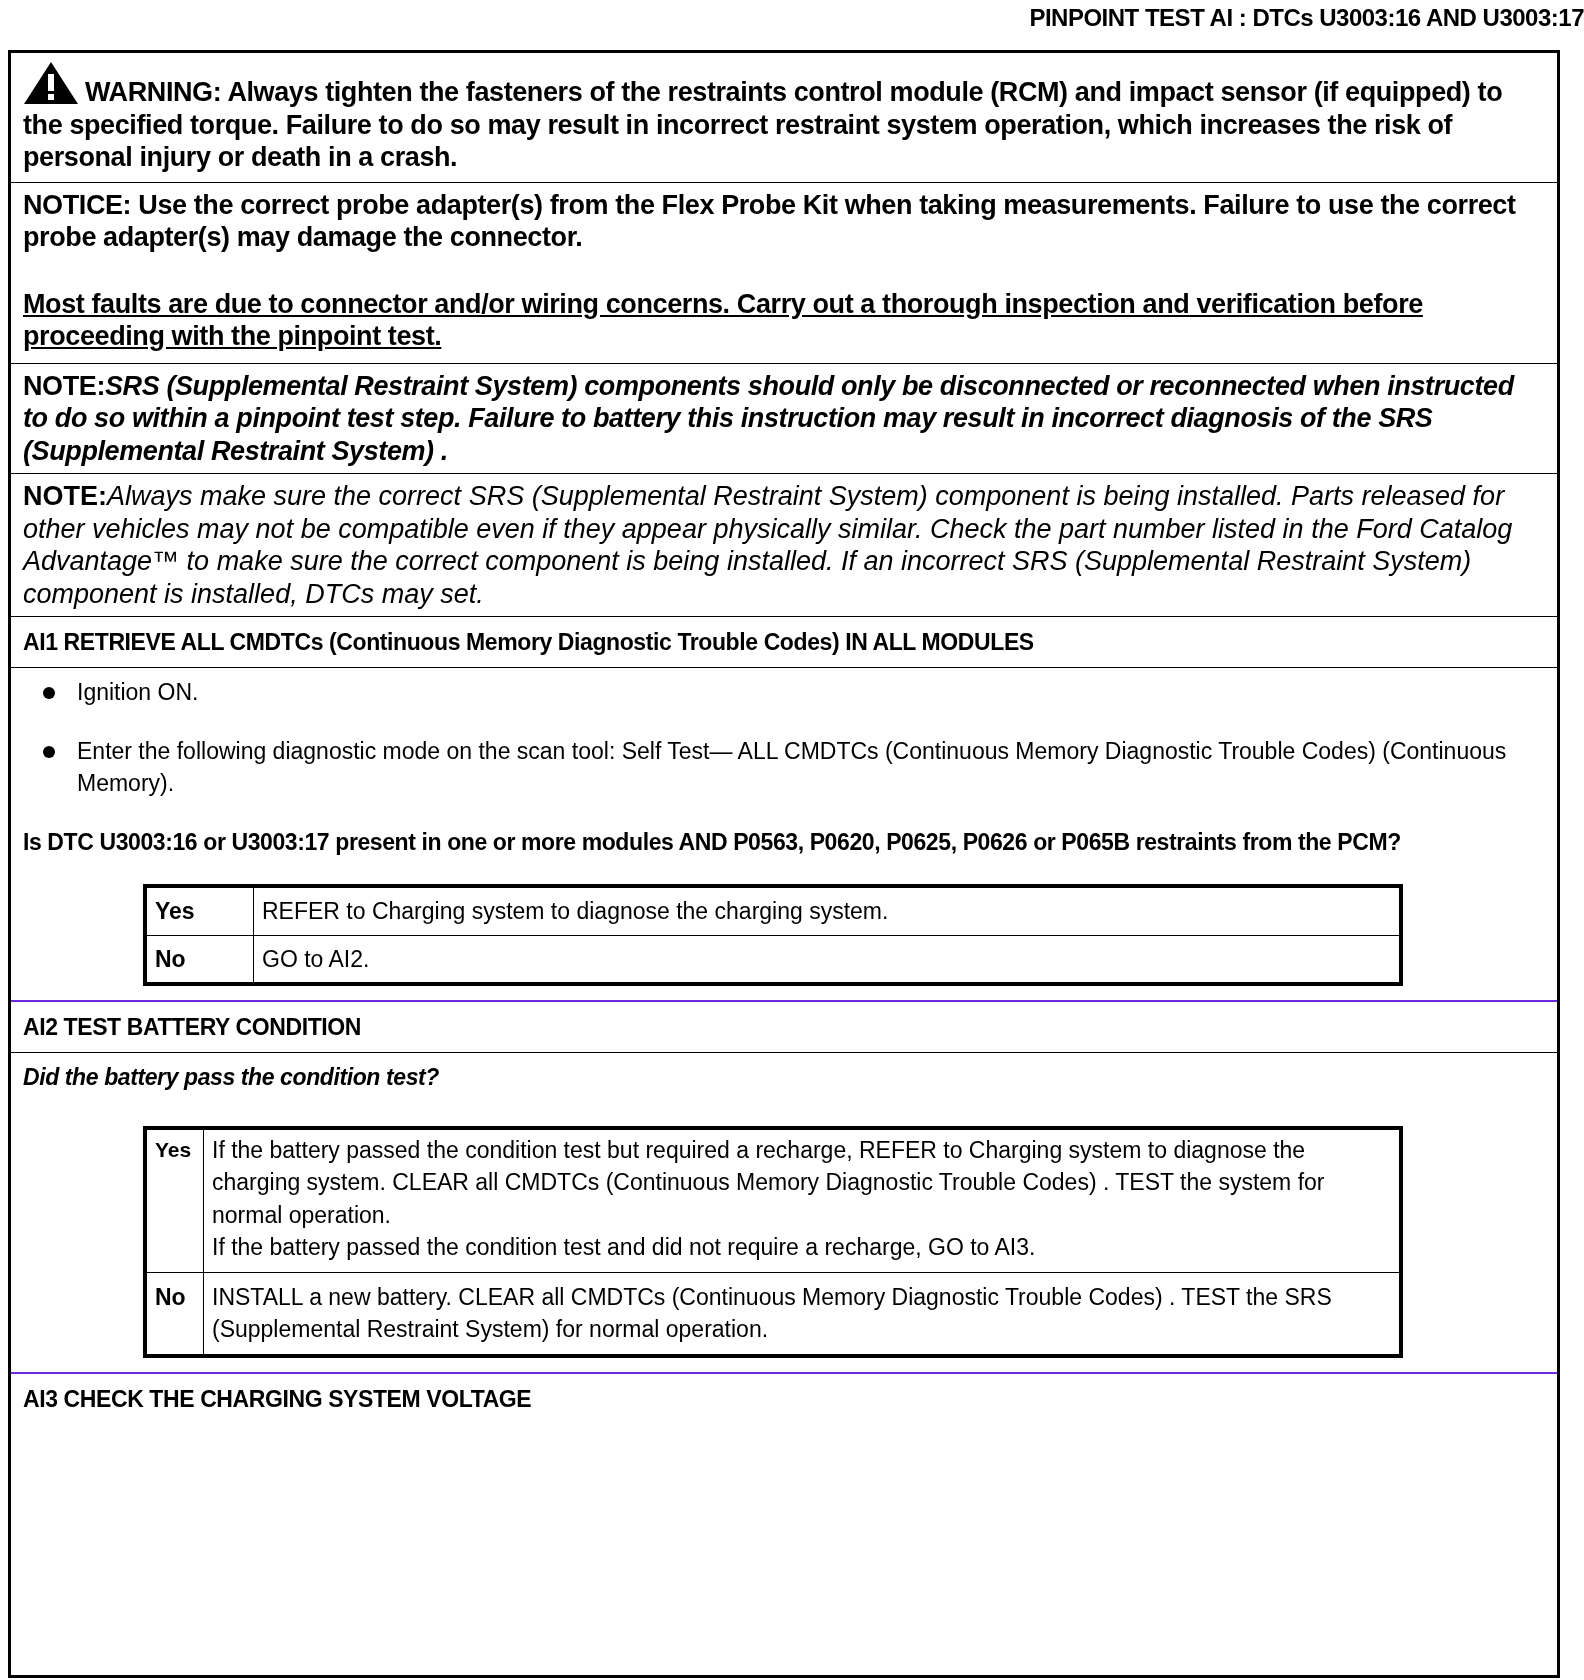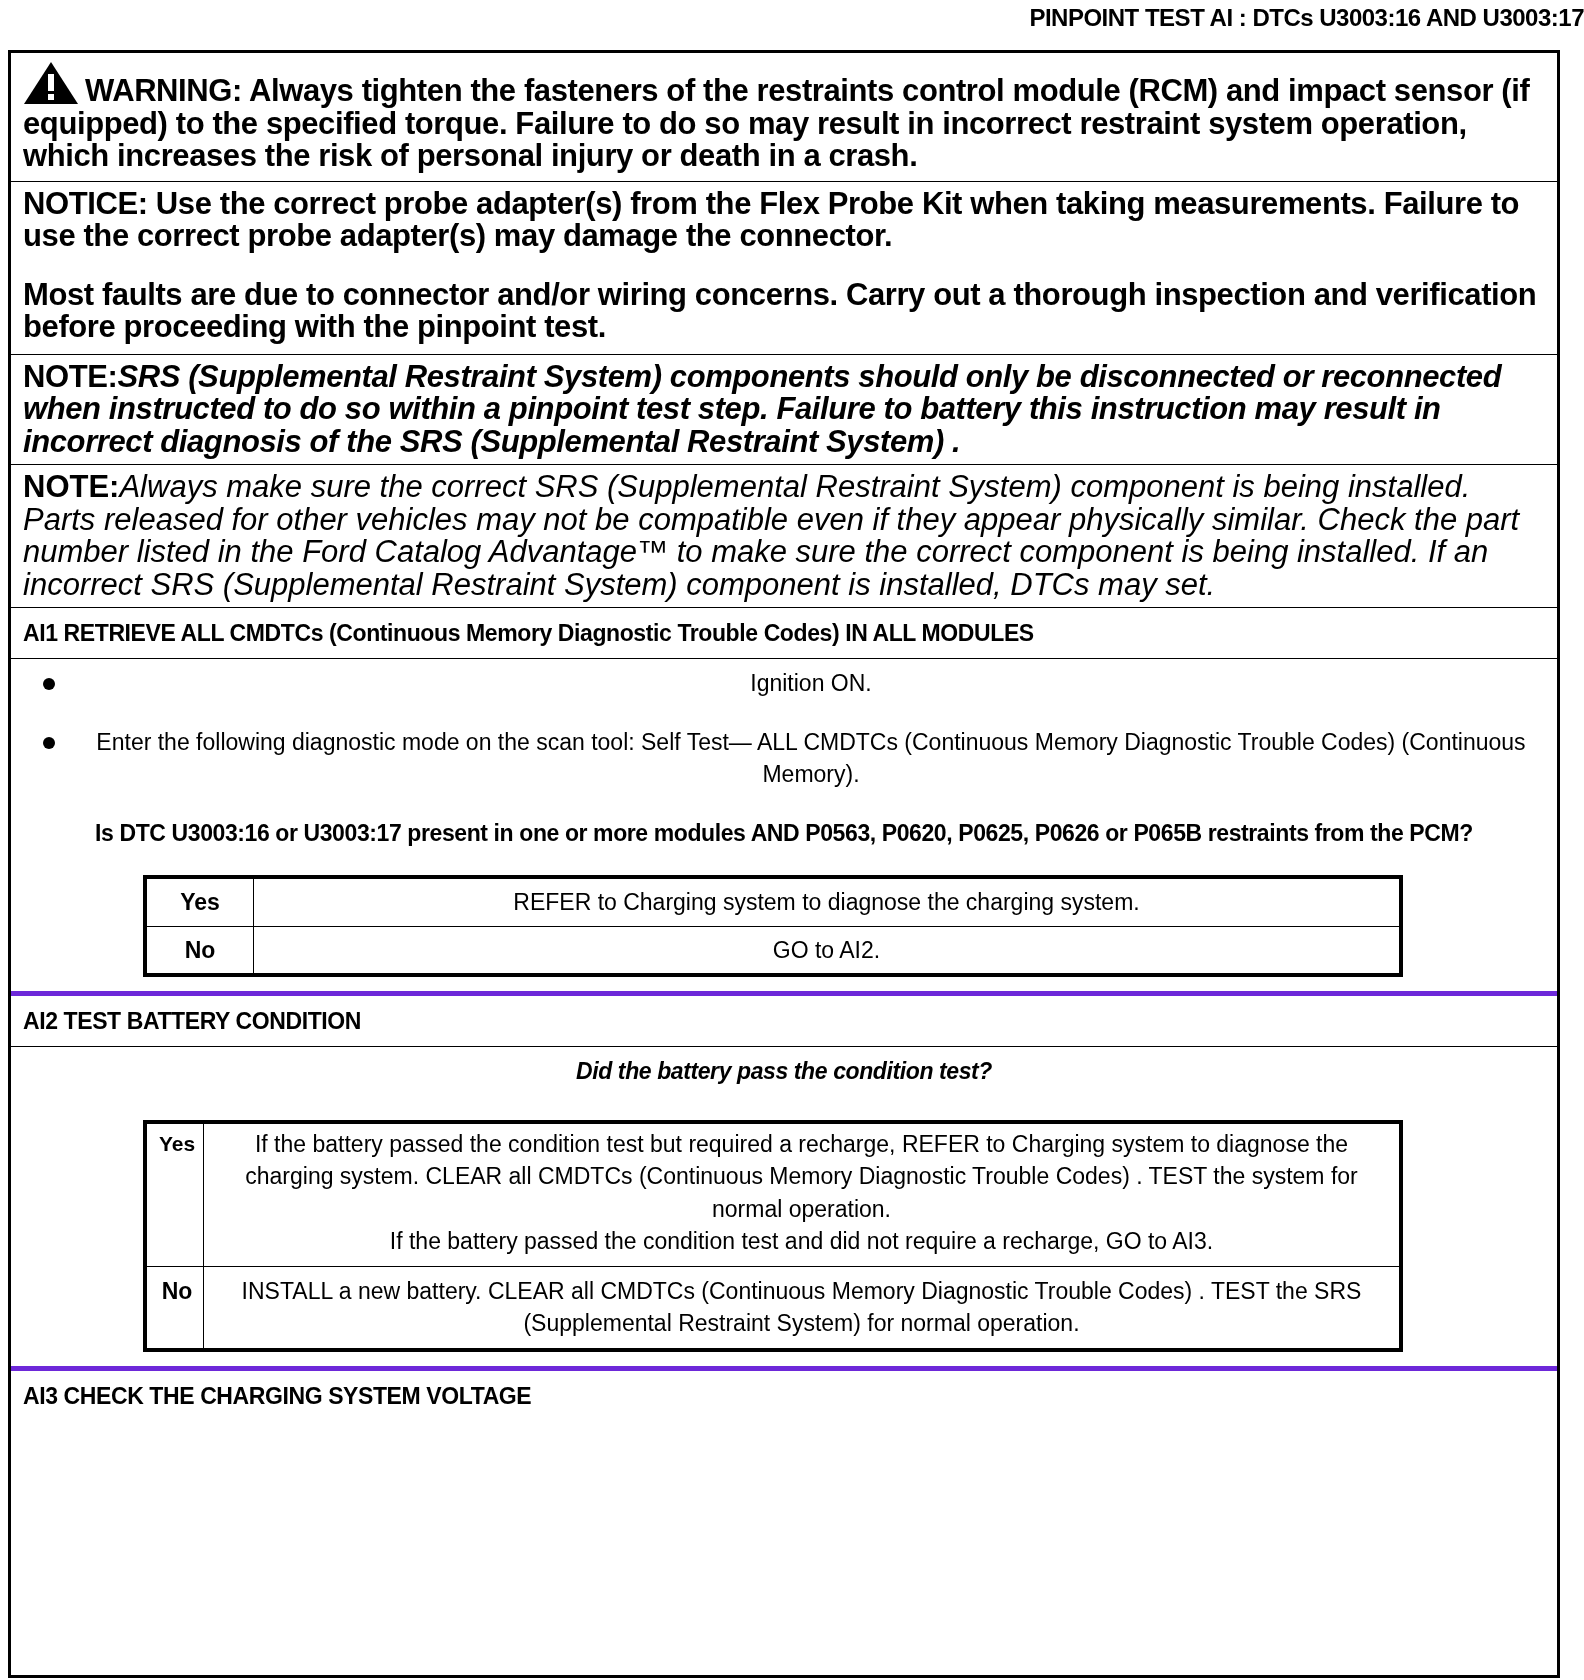--- a/index.html
+++ b/index.html
@@ -25,49 +25,48 @@
     position: absolute;
     left: 8px; top: 50px;
     width: 1552px;
     border: 3px solid #000;
     box-sizing: border-box;
     height: 1628px;
   }
   .cell {
     border-bottom: 1px solid #000;
     padding: 6px 12px 6px 12px;
-    font-size: 31px;
+    font-size: 27px;
     line-height: 32.5px;
   }
   .cell:last-child { border-bottom: none; }
   .bold { font-weight: bold; letter-spacing: -0.4px; }
   .ital { font-style: italic; }
   .label-bold { font-weight: bold; font-style: normal; }
   .warn-icon {
     display: inline-block;
     width: 56px; height: 44px;
     vertical-align: -4px;
     margin-right: 6px;
   }
   .para { margin: 0; }
-  .para + .para { margin-top: 26px; }
+  .para + .para { margin-top: 34px; text-decoration: underline; }
   .step-head {
     font-weight: bold;
     font-size: 23px;
     line-height: 30px;
     padding: 10px 12px 10px 12px;
     border-bottom: 1px solid #000;
     letter-spacing: -0.4px;
   }
   .step-body {
     padding: 8px 12px 14px 12px;
     font-size: 23px;
     line-height: 32.5px;
-    border-bottom: 5px solid #6d28d9;
-    text-align: center;
+    border-bottom: 2px solid #6d28d9;
   }
   .bullets { list-style: none; margin: 0; padding: 0; }
   .bullets li {
     position: relative;
     padding-left: 54px;
     margin-bottom: 26px;
   }
   .bullets li .dot {
     position: absolute;
     left: 20px; top: 11px;

